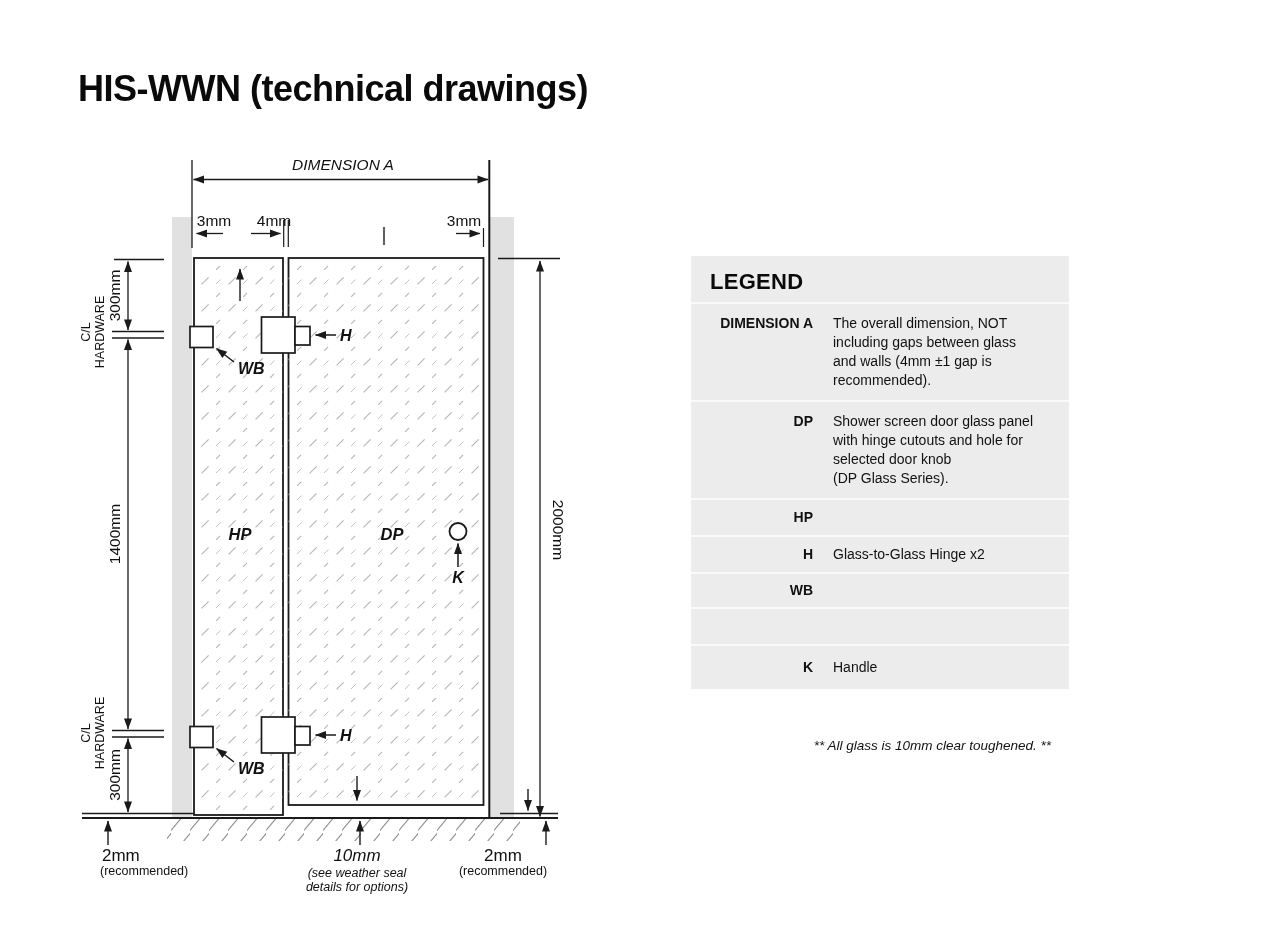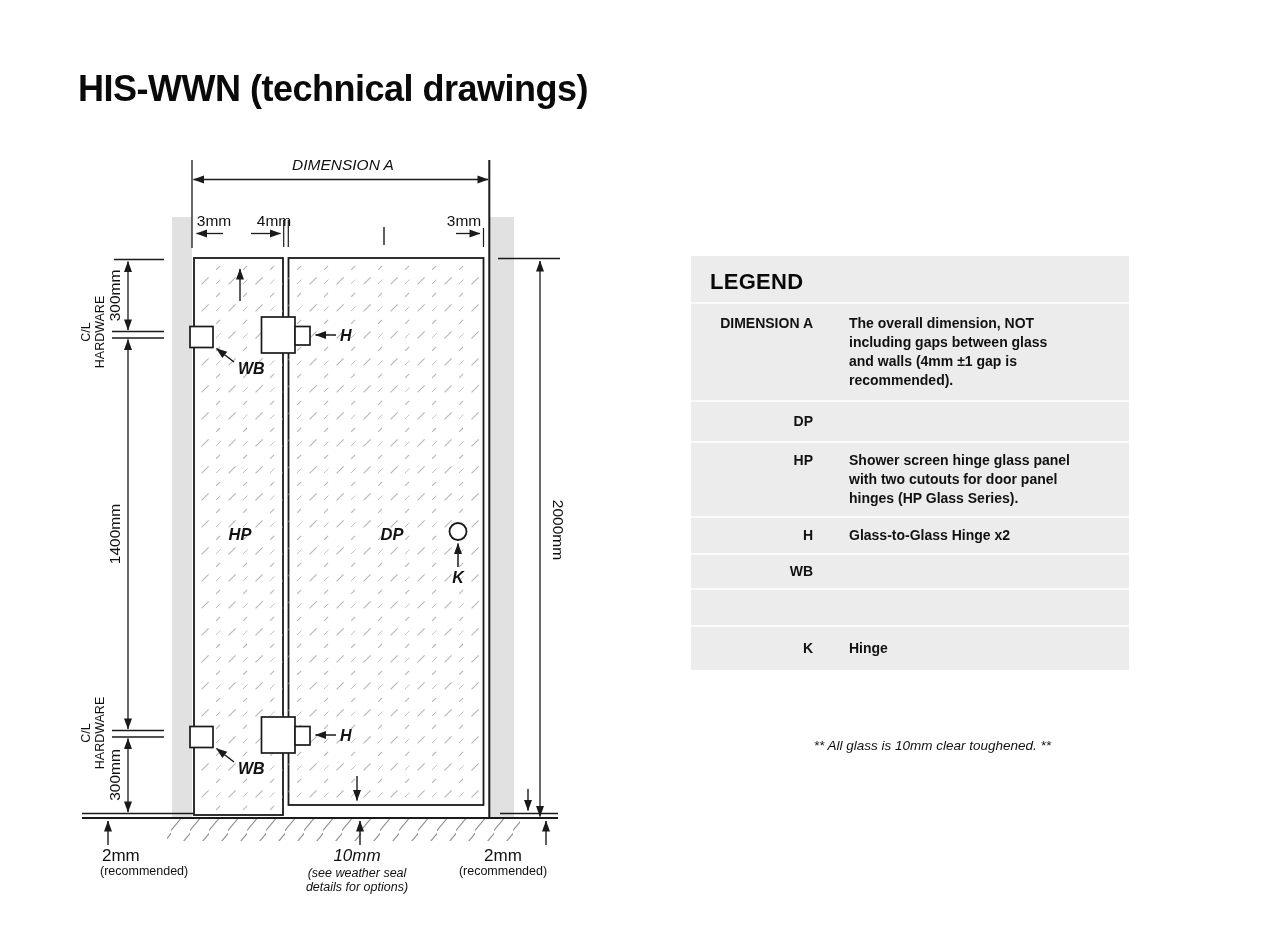--- a/index.html
+++ b/index.html
@@ -11,25 +11,25 @@
   .drawing{position:absolute;left:0;top:0;}
   .drawing line,.drawing path.edge{stroke:#1a1a1a;}
   .t{font-family:"Liberation Sans",sans-serif;fill:#111;}
   .t-dim{font-size:15.5px;}
   .t-sm{font-size:12.5px;}
   .t-ital{font-style:italic;}
   .t-part{font-size:16px;font-style:italic;font-weight:bold;}
   .t-panel{font-size:16.5px;font-style:italic;font-weight:bold;}
   .t-big{font-size:17px;}
   
-  .legend{position:absolute;left:691px;top:256px;width:438px;background:#ececec;}
+  .legend{position:absolute;left:691px;top:256px;width:378px;background:#ececec;}
   .legend-head{padding:13px 0 7px 19px;font-size:22px;font-weight:bold;letter-spacing:0.3px;color:#0a0a0a;}
   .lrow{display:flex;border-top:2px solid #fafafa;}
   .term{width:122px;text-align:right;font-weight:bold;font-size:14px;line-height:19px;flex:none;}
-  .desc{margin-left:36px;width:242px;font-size:14px;line-height:19px;white-space:pre-line;min-height:19px;font-weight:bold;}
+  .desc{margin-left:20px;width:242px;font-size:14px;line-height:19px;white-space:pre-line;min-height:19px;}
   .p10{padding:10px 0;} .p8{padding:8px 0;} .p7{padding:7px 0;} .p12{padding:12px 0;}
   .row-nowrap .desc{white-space:nowrap;width:auto;overflow:visible;}
   .legend-footnote{position:absolute;left:691px;top:738px;width:360px;text-align:right;
                    font-style:italic;font-size:13.5px;color:#111;}
 </style>
 </head>
 <body>
 
 <div class="stage">
 
@@ -166,39 +166,40 @@
 
     <div class="lrow p10">
       <div class="term">DIMENSION A</div>
       <div class="desc">The overall dimension, NOT
 including gaps between glass
 and walls (4mm ±1 gap is
 recommended).</div>
     </div>
     <div class="lrow p10">
       <div class="term">DP</div>
+      <div class="desc">Shower screen door glass panel
+with hinge cutouts and hole for
+selected door knob
+(DP Glass Series).</div>
     </div>
     <div class="lrow p8">
       <div class="term">HP</div>
-      <div class="desc">Shower screen hinge glass panel
-with two cutouts for door panel
-hinges (HP Glass Series).</div>
     </div>
     <div class="lrow p8">
       <div class="term">H</div>
       <div class="desc">Glass-to-Glass Hinge x2</div>
     </div>
     <div class="lrow p7 row-nowrap">
       <div class="term">WB</div>
     </div>
     <div class="lrow p8">
       <div class="term"></div>
       <div class="desc"></div>
     </div>
     <div class="lrow p12">
       <div class="term">K</div>
-      <div class="desc">Hinge</div>
+      <div class="desc">Handle</div>
     </div>
   </div>
 
   <div class="legend-footnote">** All glass is 10mm clear toughened. **</div>
 
 </div>
 
 </body></html>

